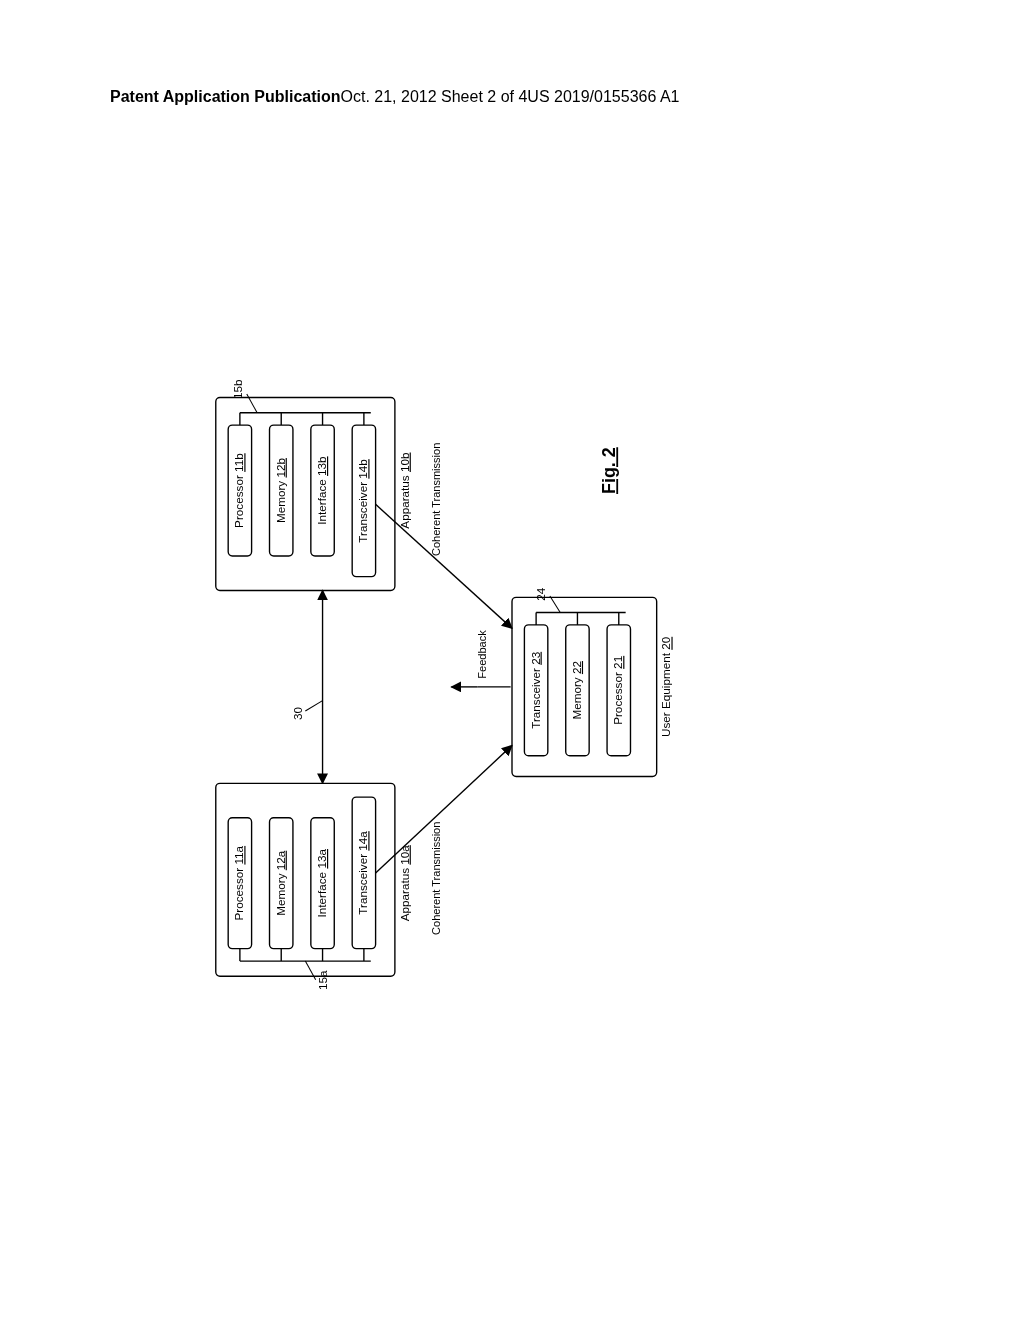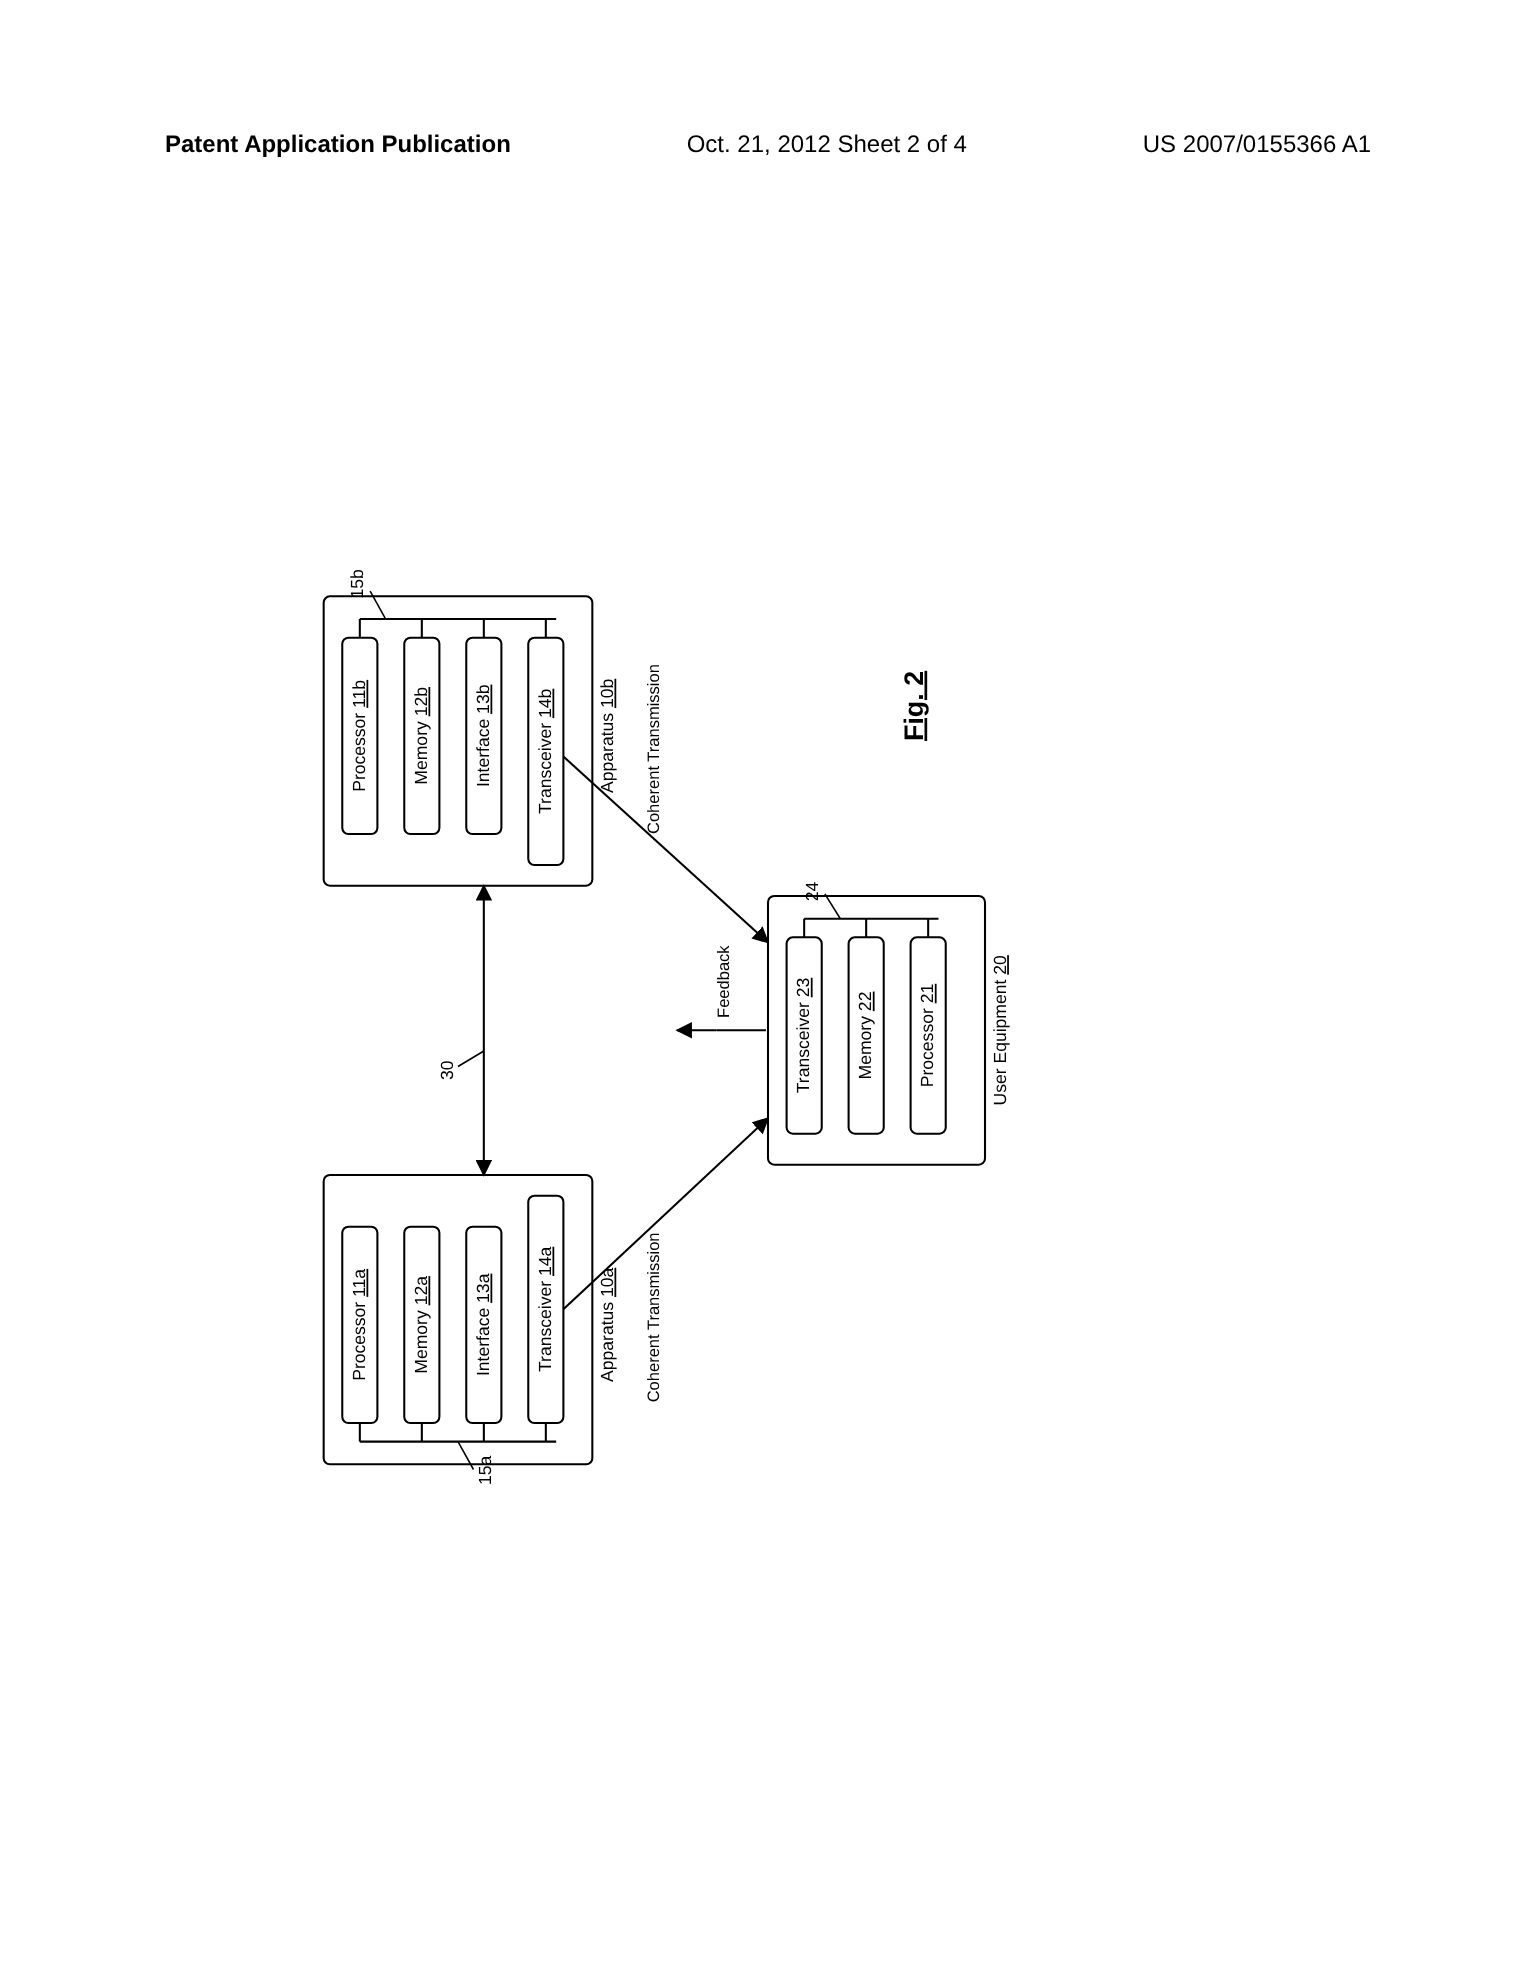--- a/index.html
+++ b/index.html
@@ -9,21 +9,21 @@
     width: 1024px;
     height: 1320px;
     position: relative;
   }
   .header {
     position: absolute;
     top: 88px;
     left: 110px;
     right: 110px;
     display: flex;
-    justify-content: space-between;
+    justify-content: flex-start;
     font-size: 16px;
   }
   .header .left { font-weight: bold; }
   .header .center { }
   .header .right { }
   .diagram-wrap {
     position: absolute;
     top: 300px;
     left: 140px;
     width: 620px;
@@ -47,21 +47,21 @@
     fill: #000;
     text-decoration: underline;
   }
 </style>
 </head>
 <body>
 
 <div class="header">
   <span class="left">Patent Application Publication</span>
   <span class="center">Oct. 21, 2012  Sheet 2 of 4</span>
-  <span class="right">US 2007/0155366 A1</span>
+  <span class="right">US 2019/0155366 A1</span>
 </div>
 
 <div class="diagram-wrap">
 <svg viewBox="0 0 900 720">
   <defs>
     <marker id="arrow" viewBox="0 0 10 10" refX="9" refY="5" markerWidth="8" markerHeight="8" orient="auto-start-reverse">
       <path d="M 0 0 L 10 5 L 0 10 z" fill="#000"></path>
     </marker>
   </defs>
 

